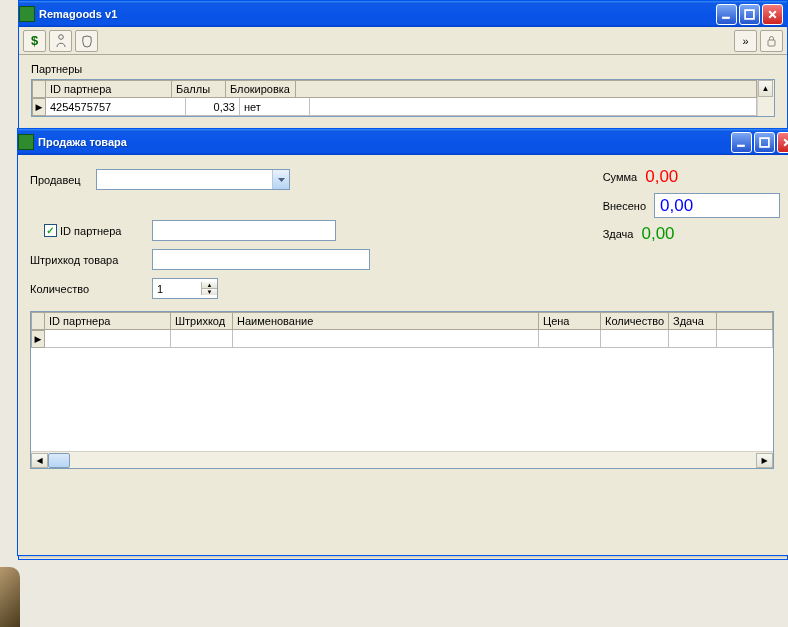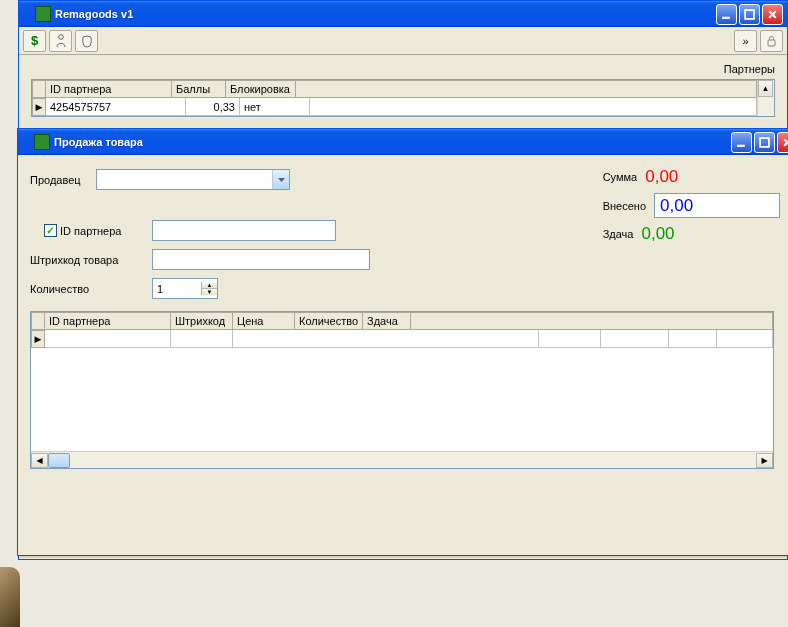--- a/index.html
+++ b/index.html
@@ -1,35 +1,35 @@
 <!DOCTYPE html>
 <html><head>
 <meta charset="utf-8">
 <style>
   * { box-sizing: border-box; margin: 0; padding: 0; font-family: Tahoma, sans-serif; font-size: 11px; }
   body { background: #eceae0; width: 788px; height: 627px; position: relative; overflow: hidden; }
 
   
   .main-window { position: absolute; left: 18px; top: 0; width: 770px; height: 560px; background: #ece9d8; border: 1px solid #0055ea; }
-  .titlebar { height: 26px; background: linear-gradient(to bottom, #3a8cf7 0%, #0f5be7 8%, #0954e7 50%, #0954e7 90%, #003ec5 100%); display: flex; align-items: center; color: #fff; font-weight: bold; font-size: 12px; padding-left: 16px; }
+  .titlebar { height: 26px; background: linear-gradient(to bottom, #3a8cf7 0%, #0f5be7 8%, #0954e7 50%, #0954e7 90%, #003ec5 100%); display: flex; align-items: center; color: #fff; font-weight: bold; font-size: 12px; padding-left: 0; }
   .titlebar .app-icon { width: 16px; height: 16px; background: #2e8b2e; border: 1px solid #105010; margin-right: 4px; }
   .titlebar .title-text { flex: 1; text-shadow: 1px 1px 1px rgba(0,0,0,.3); }
   .titlebar .winbtns { display: flex; gap: 2px; margin-right: 4px; }
   .winbtn { width: 21px; height: 21px; border-radius: 3px; border: 1px solid #fff; display: flex; align-items: center; justify-content: center; color: #fff; font-weight: bold; font-size: 11px; }
   .winbtn.blue { background: linear-gradient(to bottom, #7ba7f3, #2255cf); }
   .winbtn.red  { background: linear-gradient(to bottom, #f37b7b, #cf2222); }
   .winbtn svg { width: 11px; height: 11px; }
 
   .toolbar { height: 28px; background: #ece9d8; border-bottom: 1px solid #aca899; display: flex; align-items: center; padding: 0 4px; gap: 3px; position: relative; }
   .tb-btn { width: 23px; height: 22px; border: 1px solid #aca899; background: #f5f3ea; display: flex; align-items: center; justify-content: center; border-radius: 2px; }
   .tb-right { position: absolute; right: 4px; display: flex; gap: 3px; }
   .tb-dollar { font-weight: bold; color: #056e05; font-size: 13px; }
 
   .content-area { padding: 8px 12px; }
-  .section-label { margin-bottom: 4px; text-align: right; }
+  .section-label { margin-bottom: 4px; }
 
   
   .small-grid-wrap { border: 1px solid #7f9db9; display: flex; background: #fff; height: 38px; width: 744px; }
   .small-grid { flex: 1; }
   .sg-head { display: flex; height: 18px; }
   .sg-cell-h { background: #ece9d8; border: 1px solid #aca899; border-left: none; display: flex; align-items: center; padding: 0 4px; }
   .sg-row { display: flex; height: 18px; }
   .sg-cell { border: 1px solid #c0c0c0; border-left: none; border-top: none; padding: 0 4px; display: flex; align-items: center; background: #fff; }
   .row-indicator { width: 14px; background: #ece9d8; border: 1px solid #aca899; display: flex; align-items: center; justify-content: center; font-size: 9px; }
   .sg-scroll { width: 17px; background: #f1efe2; border-left: 1px solid #d4d0c8; position: relative; }
@@ -234,20 +234,21 @@
           <div class="spin-btn" style="border-top:1px solid #b6b5a9">▼</div>
         </div>
       </div>
     </div>
 
     <div class="big-grid-wrap">
       <div class="bg-head">
         <div class="row-indicator"></div>
         <div class="bg-cell-h" style="width:126px">ID партнера</div>
         <div class="bg-cell-h" style="width:62px">Штрихкод</div>
+        <div class="bg-cell-h" style="width:306px">Наименование</div>
         <div class="bg-cell-h" style="width:62px">Цена</div>
         <div class="bg-cell-h" style="width:68px">Количество</div>
         <div class="bg-cell-h" style="width:48px">Здача</div>
         <div class="bg-cell-h" style="flex:1"></div>
       </div>
       <div class="bg-body">
         <div style="width:100%">
           <div class="bg-row">
             <div class="row-indicator">▶</div>
             <div class="sg-cell" style="width:126px"></div>

